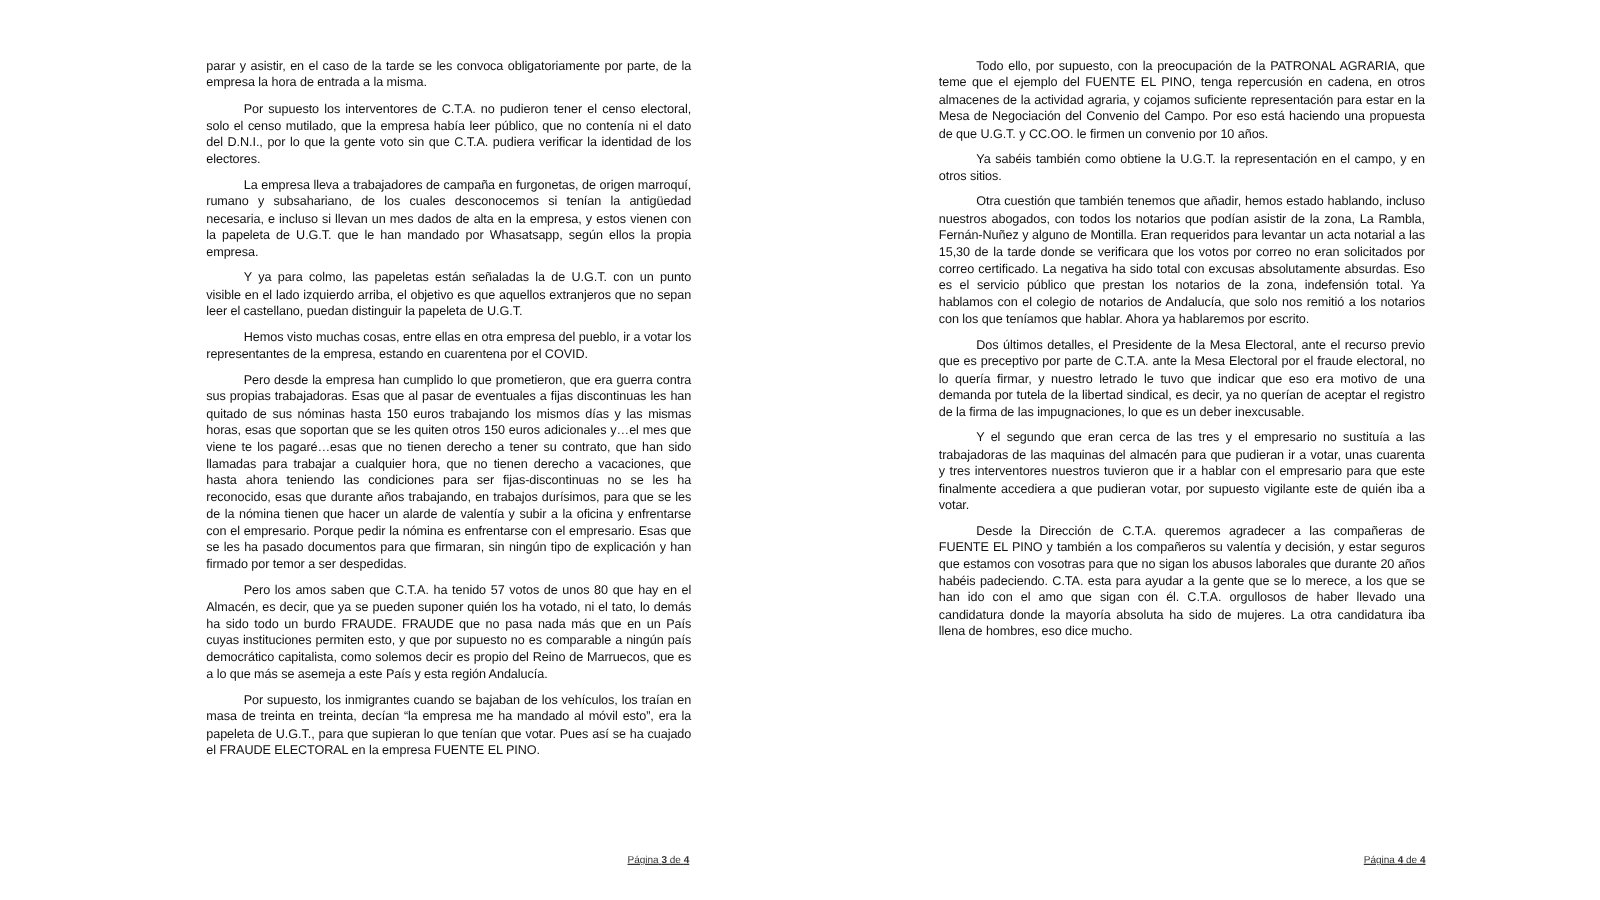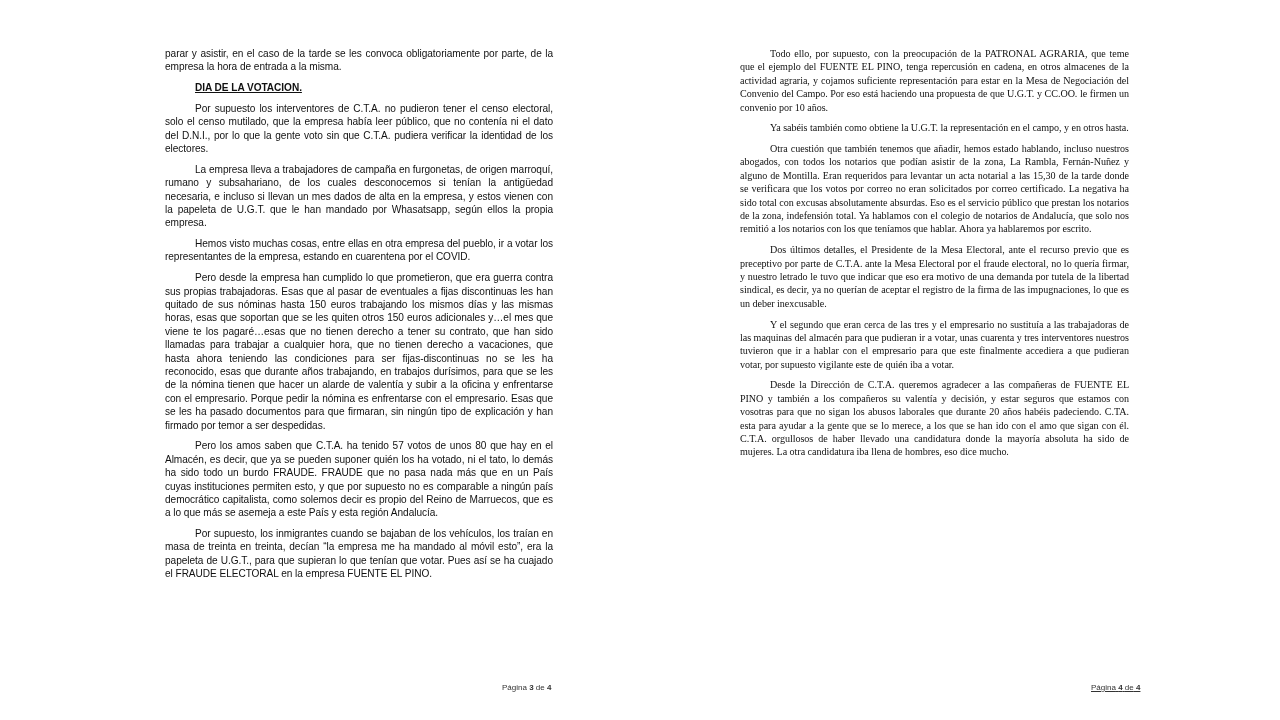--- a/index.html
+++ b/index.html
@@ -3,55 +3,55 @@
 <meta charset="utf-8">
 <style>
   html, body { margin: 0; padding: 0; background: #ffffff; }
   body { width: 1280px; height: 720px; position: relative; overflow: hidden;
          font-family: "Liberation Sans", sans-serif; color: #111; }
   .page { position: absolute; top: 0; height: 556px; }
   .page-left { left: 0; width: 640px; }
   .page-right { left: 640px; width: 640px; }
   .col { position: absolute; font-size: 10.1px; line-height: 13.4px; text-align: justify; letter-spacing: -0.05px; }
   .page-left .col { left: 165px; width: 388px; top: 47px; }
-  .page-right .col { left: 100px; width: 389px; top: 47px; font-family: Liberation Serif, serif; }
+  .page-right .col { left: 111px; width: 389px; top: 47px; }
   .para { margin: 0 0 7.3px 0; text-indent: 30px; }
   .para.noindent { text-indent: 0; }
   .heading { margin: 0 0 7.3px 30px; font-weight: bold; text-decoration: underline; }
   .footer { position: absolute; top: 683px; font-size: 8px; color: #333; }
-  .page-left .footer { left: 502px; }
+  .page-left .footer { left: 502px; text-decoration: underline; }
   .page-right .footer { left: 451px; text-decoration: underline; }
   .footer b { font-weight: bold; }
 </style>
 </head>
 <body>
 
 <div class="page page-left">
   <div class="col">
     <p class="para noindent">parar y asistir, en el caso de la tarde se les convoca obligatoriamente por parte, de la empresa la hora de entrada a la misma.</p>
-    <p class="heading">DIA DE LA VOTACION.</p>
     <p class="para">Por supuesto los interventores de C.T.A. no pudieron tener el censo electoral, solo el censo mutilado,  que la empresa había leer público, que no contenía ni el dato del D.N.I., por lo que la gente voto sin que C.T.A.  pudiera verificar la identidad de los electores.</p>
     <p class="para">La empresa lleva a trabajadores de campaña en furgonetas, de origen marroquí, rumano y subsahariano, de los cuales desconocemos si tenían la antigüedad necesaria, e incluso si llevan un mes dados de alta en la empresa,  y estos vienen con la papeleta de U.G.T. que le han mandado por Whasatsapp, según ellos la propia empresa.</p>
+    <p class="para">Y ya para colmo, las papeletas están señaladas la de U.G.T. con un punto visible en el lado izquierdo arriba, el objetivo es que aquellos extranjeros que no sepan leer el castellano, puedan distinguir la papeleta de U.G.T.</p>
     <p class="para">Hemos visto muchas cosas, entre ellas en otra empresa del pueblo, ir a votar los representantes de la empresa, estando en cuarentena por el COVID.</p>
     <p class="para">Pero desde la empresa han cumplido lo que prometieron, que era guerra contra sus propias trabajadoras. Esas que al pasar de eventuales a fijas discontinuas les han quitado de sus nóminas hasta 150 euros trabajando los mismos días y las mismas horas,  esas que soportan que se les quiten otros 150 euros adicionales y…el mes que viene te los pagaré…esas que no tienen derecho a tener su contrato, que han sido llamadas para trabajar a cualquier hora, que no tienen derecho a vacaciones, que hasta ahora teniendo las condiciones para ser fijas-discontinuas no se les ha reconocido, esas que durante años trabajando, en trabajos durísimos, para que se les de la nómina tienen que hacer un alarde de valentía y subir a la oficina y enfrentarse con el empresario. Porque pedir la nómina es enfrentarse con el empresario. Esas que se les ha pasado documentos para que firmaran, sin ningún tipo de explicación y han firmado por temor a ser despedidas.</p>
     <p class="para">Pero los amos saben que C.T.A. ha tenido 57 votos de unos 80 que hay en el Almacén, es decir, que ya se pueden suponer quién los ha votado, ni el tato, lo demás ha sido todo un burdo FRAUDE. FRAUDE que no pasa nada más que en un País cuyas instituciones permiten esto, y que por supuesto no es comparable a ningún país democrático capitalista, como solemos decir es propio del Reino de Marruecos, que es a lo que más se asemeja a este País y esta región Andalucía.</p>
     <p class="para">Por supuesto, los inmigrantes cuando se bajaban de los vehículos, los traían en masa de treinta en treinta, decían “la empresa me ha mandado al móvil esto”, era la papeleta de U.G.T., para que supieran lo que tenían que votar. Pues así se ha cuajado el FRAUDE ELECTORAL en la empresa FUENTE EL PINO.</p>
   </div>
   <div class="footer">
     <span>Página</span>
     <b>3</b>
     <span>de</span>
     <b>4</b>
   </div>
 </div>
 
 <div class="page page-right">
   <div class="col">
     <p class="para">Todo ello, por supuesto, con la preocupación de la PATRONAL AGRARIA, que teme que el ejemplo del FUENTE EL PINO, tenga repercusión en cadena, en otros almacenes de la actividad agraria, y cojamos suficiente representación para estar en la Mesa de Negociación del Convenio del Campo. Por eso está haciendo una propuesta de que U.G.T. y CC.OO. le firmen un convenio por 10 años.</p>
-    <p class="para">Ya sabéis también como obtiene la U.G.T. la representación en el campo, y en otros hasta.</p>
+    <p class="para">Ya sabéis también como obtiene la U.G.T. la representación en el campo, y en otros sitios.</p>
     <p class="para">Otra cuestión que también tenemos que añadir, hemos estado hablando, incluso nuestros abogados, con todos los notarios que podían asistir de la zona, La Rambla, Fernán-Nuñez y alguno de Montilla. Eran requeridos para levantar un acta notarial a las 15,30 de la tarde donde se verificara que los votos por correo no eran solicitados por correo certificado. La negativa ha sido total con excusas absolutamente absurdas. Eso es el servicio público que prestan los notarios de la zona, indefensión total. Ya hablamos con el colegio de notarios de Andalucía, que solo nos remitió a los notarios con los que teníamos que hablar. Ahora ya hablaremos por escrito.</p>
     <p class="para">Dos últimos detalles, el Presidente de la Mesa Electoral, ante el recurso previo que es preceptivo por parte de C.T.A. ante la Mesa Electoral por el fraude electoral, no lo quería firmar, y nuestro letrado le tuvo que indicar que eso era motivo de una demanda por tutela de la libertad sindical, es decir, ya no querían de aceptar el registro de la firma de las impugnaciones, lo que es un deber inexcusable.</p>
     <p class="para">Y el segundo que eran cerca de las tres y el empresario no sustituía a las trabajadoras de las maquinas del almacén para que pudieran ir a votar, unas cuarenta y tres interventores nuestros tuvieron que ir a hablar con el empresario para que este finalmente accediera a que pudieran votar, por supuesto vigilante este de quién iba a votar.</p>
     <p class="para">Desde la Dirección de C.T.A. queremos agradecer a las compañeras de FUENTE EL PINO y también a los compañeros su valentía y decisión, y estar seguros que estamos con vosotras para que no sigan los abusos laborales que durante 20 años habéis padeciendo. C.TA. esta para ayudar a la gente que se lo merece, a los que se han ido con el amo que sigan con él. C.T.A. orgullosos de haber llevado una candidatura donde la mayoría absoluta ha sido de mujeres. La otra candidatura iba llena de hombres, eso dice mucho.</p>
   </div>
   <div class="footer">
     <span>Página</span>
     <b>4</b>
     <span>de</span>
     <b>4</b>

